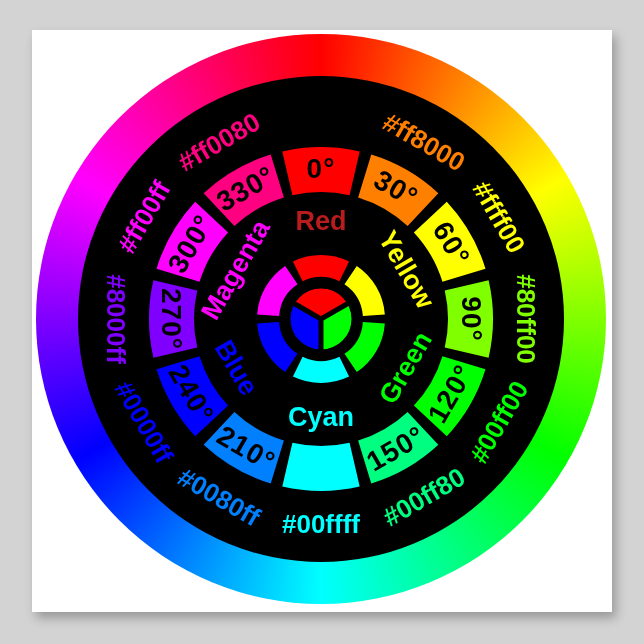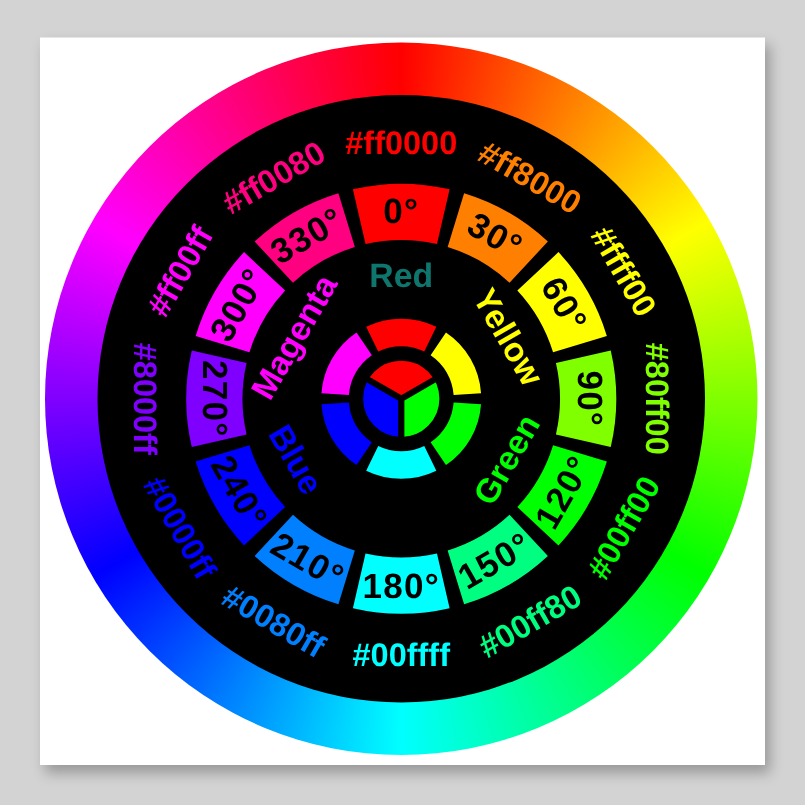--- a/index.html
+++ b/index.html
@@ -99,44 +99,43 @@
       <use href="#cseg" transform="rotate(300 321 319)" fill="#ff00ff"></use>
 
       <use href="#cwedge" fill="#ff0000"></use>
       <use href="#cwedge" transform="rotate(120 321 319)" fill="#00ff00"></use>
       <use href="#cwedge" transform="rotate(240 321 319)" fill="#0000ff"></use>
       <path d="M 347.85 303.5 L 321 319 L 321 350 M 321 319 L 294.15 303.5" fill="none" stroke-width="5" stroke="#000000"></path>
       <circle cx="321" cy="319" r="33" fill="none" stroke-width="5" stroke="#000000"></circle>
     </g>
   </svg>
 
-  <div class="lbl hex hx0" style="color: rgb(255, 0, 0);">#ff0000</div>
   <div class="lbl hex hx30" style="color: rgb(255, 128, 0);">#ff8000</div>
   <div class="lbl hex hx60" style="color: rgb(255, 255, 0);">#ffff00</div>
   <div class="lbl hex hx90" style="color: rgb(128, 255, 0);">#80ff00</div>
   <div class="lbl hex hx120" style="color: rgb(0, 255, 0);">#00ff00</div>
   <div class="lbl hex hx150" style="color: rgb(0, 255, 128);">#00ff80</div>
   <div class="lbl hex hx180" style="color: rgb(0, 255, 255); text-align: center;">#00ffff</div>
   <div class="lbl hex hx210" style="color: rgb(0, 128, 255);">#0080ff</div>
   <div class="lbl hex hx240" style="color: rgb(0, 0, 255);">#0000ff</div>
   <div class="lbl hex hx270" style="color: rgb(128, 0, 255);">#8000ff</div>
   <div class="lbl hex hx300" style="color: rgb(255, 0, 255);">#ff00ff</div>
   <div class="lbl hex hx330" style="color: rgb(255, 0, 128);">#ff0080</div>
 
   <div class="lbl deg dg0">0°</div>
   <div class="lbl deg dg30">30°</div>
   <div class="lbl deg dg60">60°</div>
   <div class="lbl deg dg90">90°</div>
   <div class="lbl deg dg120">120°</div>
   <div class="lbl deg dg150">150°</div>
-  <div class="lbl deg dg180">180°</div>
   <div class="lbl deg dg210">210°</div>
   <div class="lbl deg dg240">240°</div>
   <div class="lbl deg dg270">270°</div>
   <div class="lbl deg dg300">300°</div>
   <div class="lbl deg dg330">330°</div>
 
-  <div class="lbl nm nm0" style="color: #0f766e;">Red</div>
+  <div class="lbl nm nm0" style="color: #b91c1c;">Red</div>
   <div class="lbl nm nm60" style="color: rgb(255, 255, 0);">Yellow</div>
   <div class="lbl nm nm120" style="color: rgb(0, 255, 0);">Green</div>
+  <div class="lbl nm nm180" style="color: rgb(0, 255, 255);">Cyan</div>
   <div class="lbl nm nm240" style="color: rgb(0, 0, 255);">Blue</div>
   <div class="lbl nm nm300" style="color: rgb(255, 0, 255);">Magenta</div>
 </div>
 
 </body></html>

